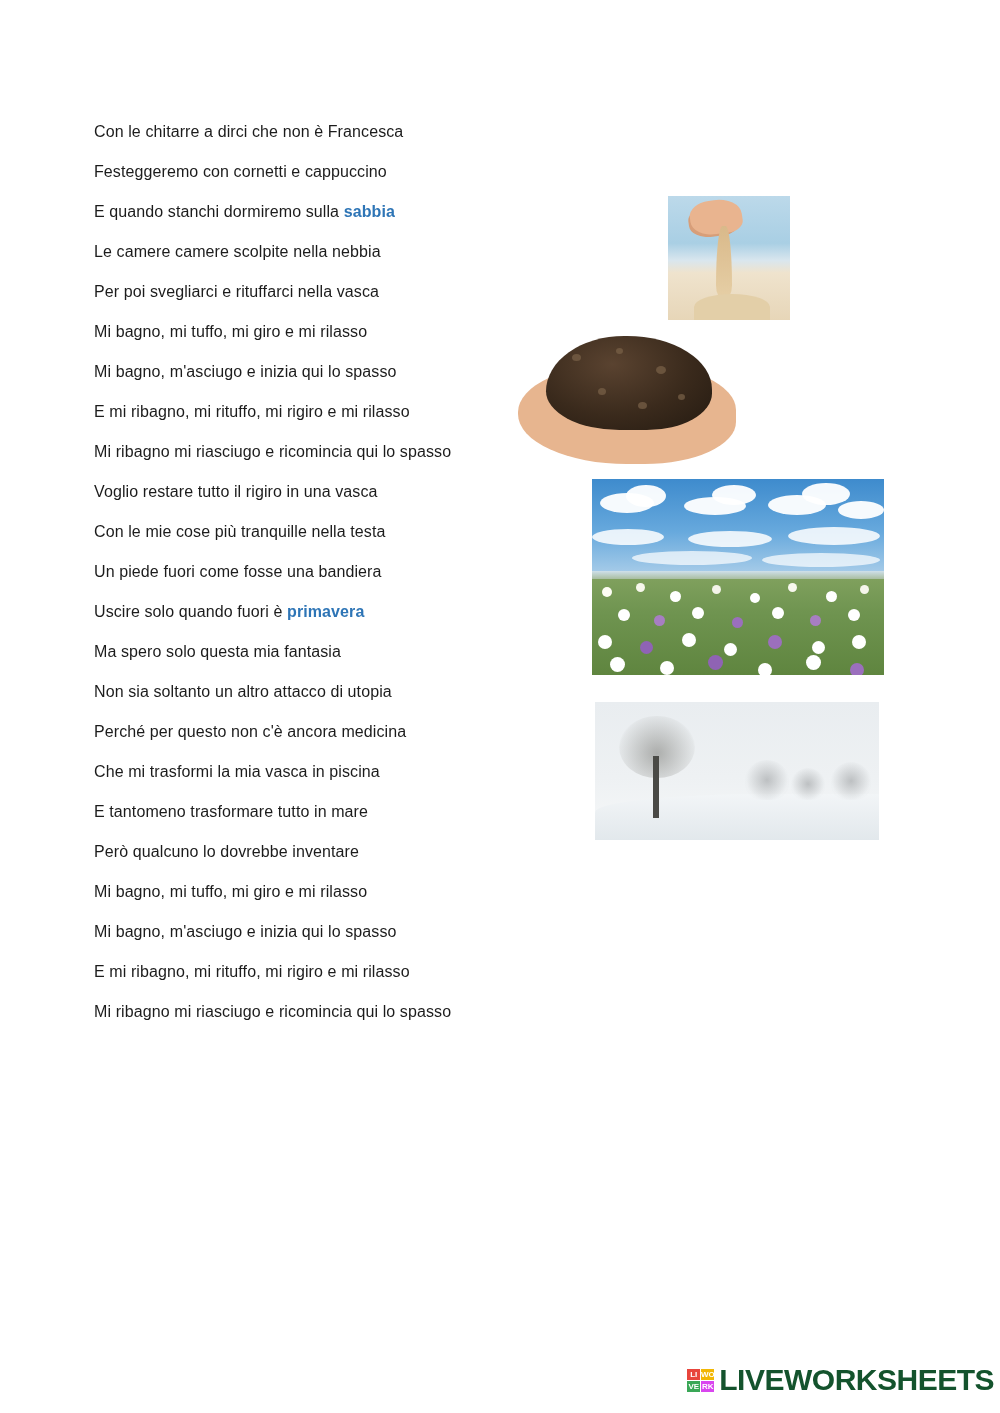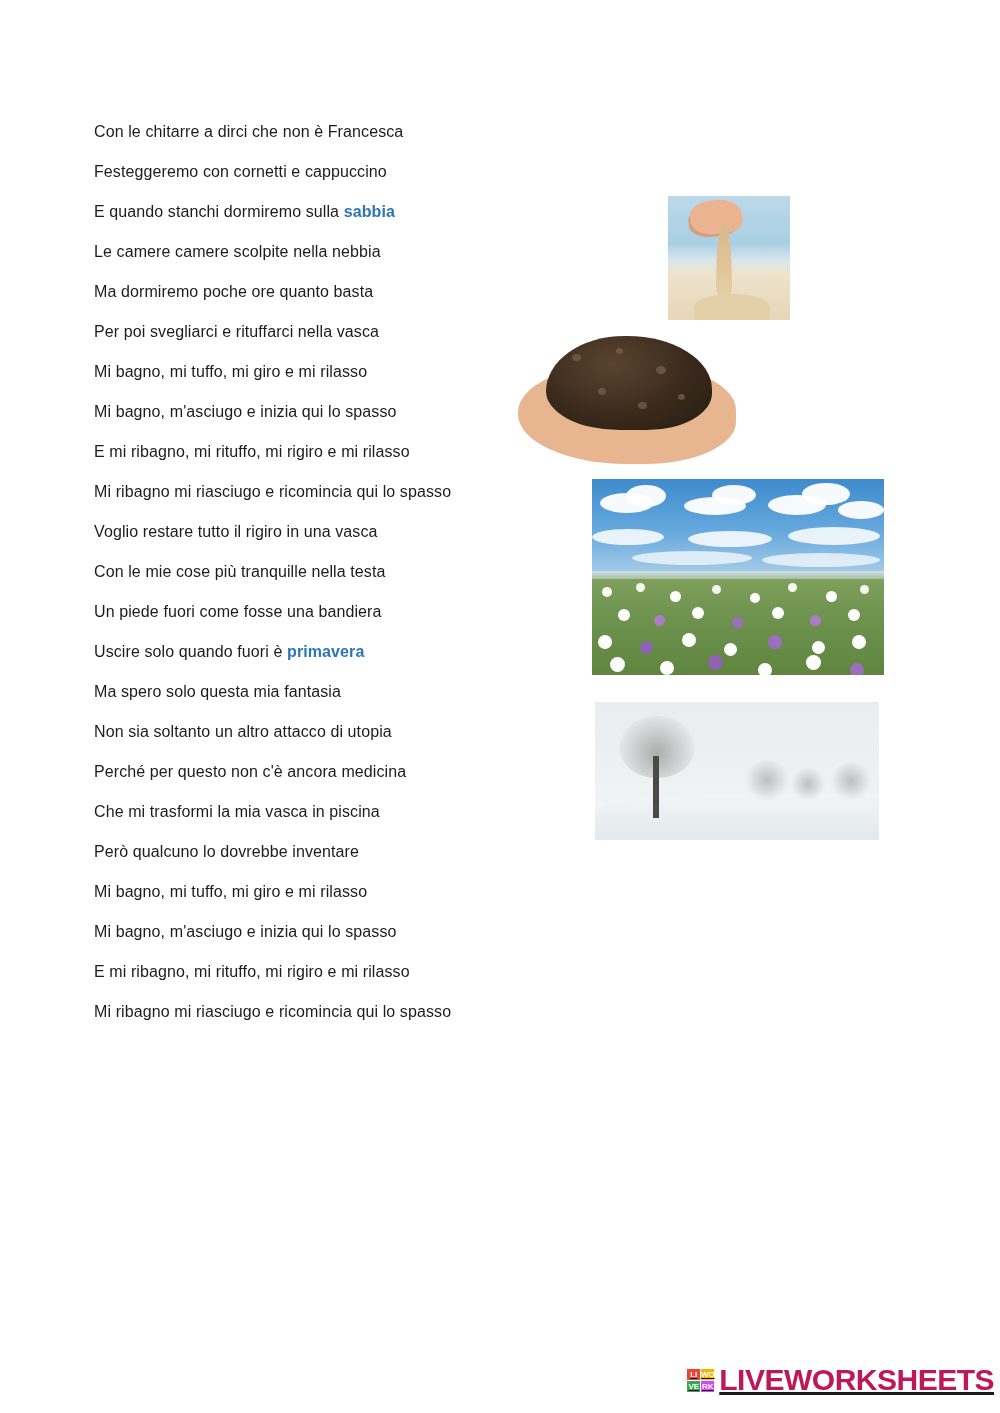--- a/index.html
+++ b/index.html
@@ -198,21 +198,20 @@
   }
 
   
   .footer-logo {
     position: absolute;
     right: 6px;
     bottom: 16px;
     display: flex;
     align-items: center;
     gap: 5px;
-    text-decoration: underline;
   }
   .logo-mark {
     display: grid;
     grid-template-columns: 13px 13px;
     grid-template-rows: 11px 11px;
     gap: 1px;
   }
   .logo-cell {
     display: flex;
     align-items: center;
@@ -223,48 +222,48 @@
     font-family: "Liberation Sans", sans-serif;
   }
   .c-red    { background: #e8453c; }
   .c-yellow { background: #f2b705; }
   .c-green  { background: #3aa757; }
   .c-blue   { background: #d946ef; }
   .logo-text {
     font-size: 30px;
     font-weight: bold;
     letter-spacing: -0.5px;
-    color: #be185d;
+    color: #14532d;
     font-family: "Liberation Sans", sans-serif;
   }
 </style>
 </head>
 <body>
 
 <div class="page">
 
   <div class="lyrics">
     <div class="lyric-line">Con le chitarre a dirci che non è Francesca</div>
     <div class="lyric-line">Festeggeremo con cornetti e cappuccino</div>
     <div class="lyric-line"><span>E quando stanchi dormiremo sulla </span><span class="hl">sabbia</span></div>
     <div class="lyric-line">Le camere camere scolpite nella nebbia</div>
-    <div class="lyric-line">Ma dormiremo poche ore quanto basta</div>
     <div class="lyric-line">Per poi svegliarci e rituffarci nella vasca</div>
     <div class="lyric-line">Mi bagno, mi tuffo, mi giro e mi rilasso</div>
     <div class="lyric-line">Mi bagno, m'asciugo e inizia qui lo spasso</div>
     <div class="lyric-line">E mi ribagno, mi rituffo, mi rigiro e mi rilasso</div>
     <div class="lyric-line">Mi ribagno mi riasciugo e ricomincia qui lo spasso</div>
     <div class="lyric-line">Voglio restare tutto il rigiro in una vasca</div>
     <div class="lyric-line">Con le mie cose più tranquille nella testa</div>
     <div class="lyric-line">Un piede fuori come fosse una bandiera</div>
     <div class="lyric-line"><span>Uscire solo quando fuori è </span><span class="hl">primavera</span></div>
     <div class="lyric-line">Ma spero solo questa mia fantasia</div>
     <div class="lyric-line">Non sia soltanto un altro attacco di utopia</div>
     <div class="lyric-line">Perché per questo non c'è ancora medicina</div>
     <div class="lyric-line">Che mi trasformi la mia vasca in piscina</div>
+    <div class="lyric-line">E tantomeno trasformare tutto in mare</div>
     <div class="lyric-line">Però qualcuno lo dovrebbe inventare</div>
     <div class="lyric-line">Mi bagno, mi tuffo, mi giro e mi rilasso</div>
     <div class="lyric-line">Mi bagno, m'asciugo e inizia qui lo spasso</div>
     <div class="lyric-line">E mi ribagno, mi rituffo, mi rigiro e mi rilasso</div>
     <div class="lyric-line">Mi ribagno mi riasciugo e ricomincia qui lo spasso</div>
   </div>
 
   <div class="photo photo-sand">
     <div class="sand-hand"></div>
     <div class="sand-stream"></div>

